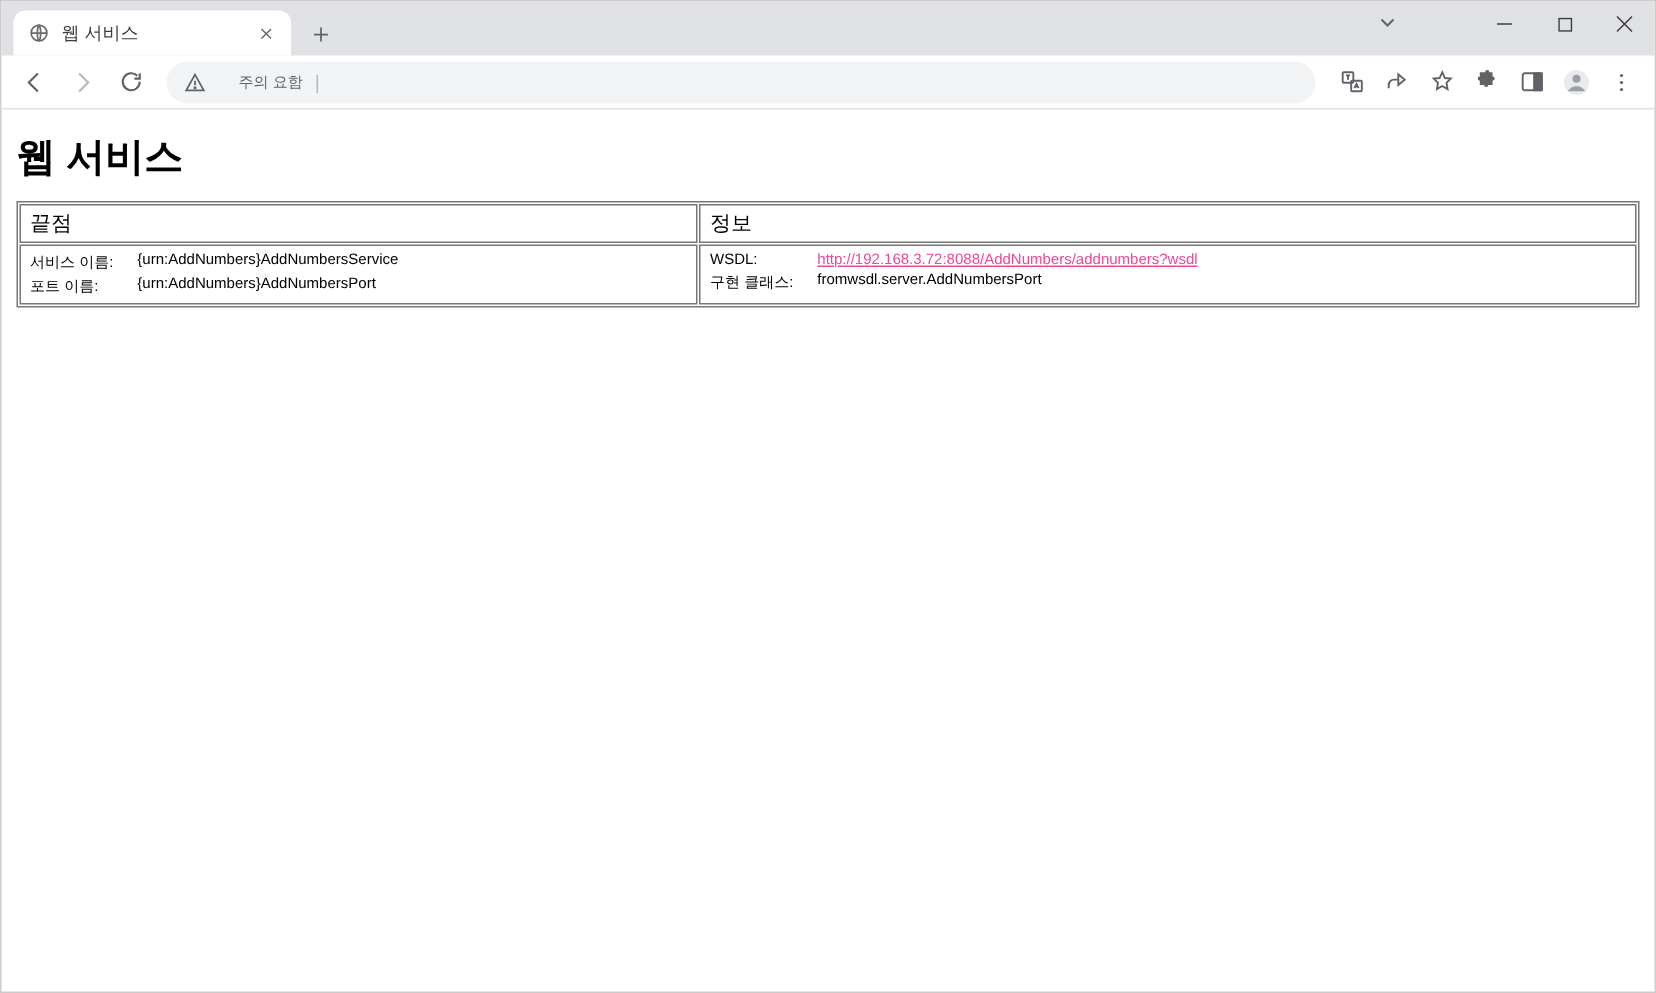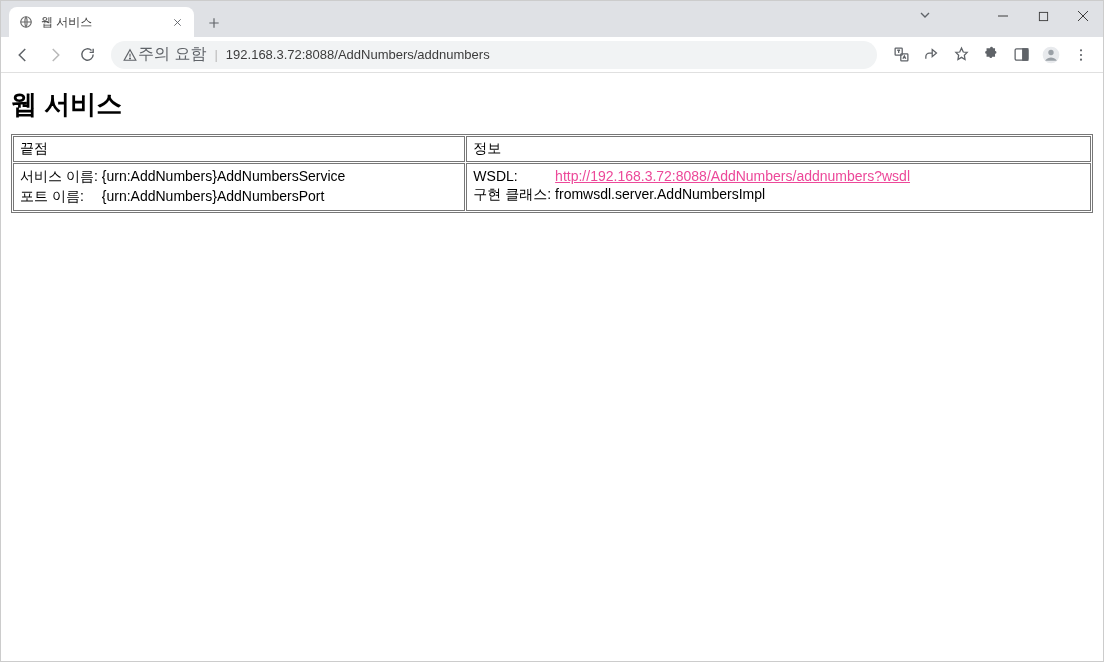--- a/index.html
+++ b/index.html
@@ -84,21 +84,21 @@
     background: #f1f3f4;
     border-radius: 14px;
     display: flex;
     align-items: center;
     padding: 0 12px;
     gap: 8px;
     color:#5f6368;
     font-size: 13px;
     margin: 0 6px;
   }
-  .omnibox .warn { display:flex; align-items:center; gap:1px; color:#5f6368; font-size:16px;}
+  .omnibox .warn { display:flex; align-items:center; gap:22px; color:#5f6368; font-size:10px;}
   .omnibox .sep { color:#b9b9b9; }
   .omnibox .url { color:#3c3c3c; }
   .right-icons { display:flex; align-items:center; gap:2px; }
   
   .page {
     padding: 8px 10px;
     color: #000;
   }
   h1.page-title {
     font-size: 26px;
@@ -122,24 +122,24 @@
     font-weight: normal;
     font-size: 14px;
   }
   table.outer > tbody > tr.hdr > th {
     font-weight: normal;
   }
   .inner-kv {
     border-collapse: collapse;
   }
   .inner-kv td {
-    padding: 1px 4px 1px 0;
+    padding: 1px 16px 1px 0;
     vertical-align: top;
     white-space: nowrap;
-    font-size: 14px;
+    font-size: 10px;
   }
   a.wsdl { color: #ec4899; text-decoration: underline; }
   svg { display:block; }
 </style>
 </head>
 <body>
 
 <div class="titlebar">
   <div class="tab">
     <span class="favicon">
@@ -207,21 +207,20 @@
   <div class="omnibox">
     <span class="warn">
       <svg viewBox="0 0 24 24" width="14" height="14" fill="none" stroke="currentColor" stroke-width="2">
         <path d="M12 3l10 18H2L12 3z"></path>
           <path d="M12 10v5"></path>
           <circle cx="12" cy="18" r="0.8" fill="currentColor"></circle>
       </svg>
       <span>주의 요함</span>
     </span>
     <span class="sep">|</span>
-    <span class="url">192.168.3.72:8088/AddNumbers/addnumbers</span>
   </div>
 
   <div class="right-icons">
     <div class="icon-btn">
       <svg viewBox="0 0 24 24" width="17" height="17" fill="none" stroke="currentColor" stroke-width="1.8">
         <rect x="3" y="3" width="10" height="10" rx="1"></rect>
           <rect x="11" y="11" width="10" height="10" rx="1"></rect>
         <path d="M6 6h4M8 6v4"></path>
           <path d="M14 18l2-4 2 4M14.7 16.5h2.6"></path>
       </svg>
@@ -296,21 +295,21 @@
         </td>
         <td>
           <table class="inner-kv">
             <tbody>
             <tr>
               <td>WSDL:</td>
               <td><a href="#" class="wsdl">http://192.168.3.72:8088/AddNumbers/addnumbers?wsdl</a></td>
             </tr>
             <tr>
               <td>구현 클래스:</td>
-              <td>fromwsdl.server.AddNumbersImpl</td>
+              <td>fromwsdl.server.AddNumbersPort</td>
             </tr>
           </tbody>
             </table>
         </td>
       </tr>
     </tbody>
   </table>
 </div>
 
 </body></html>

